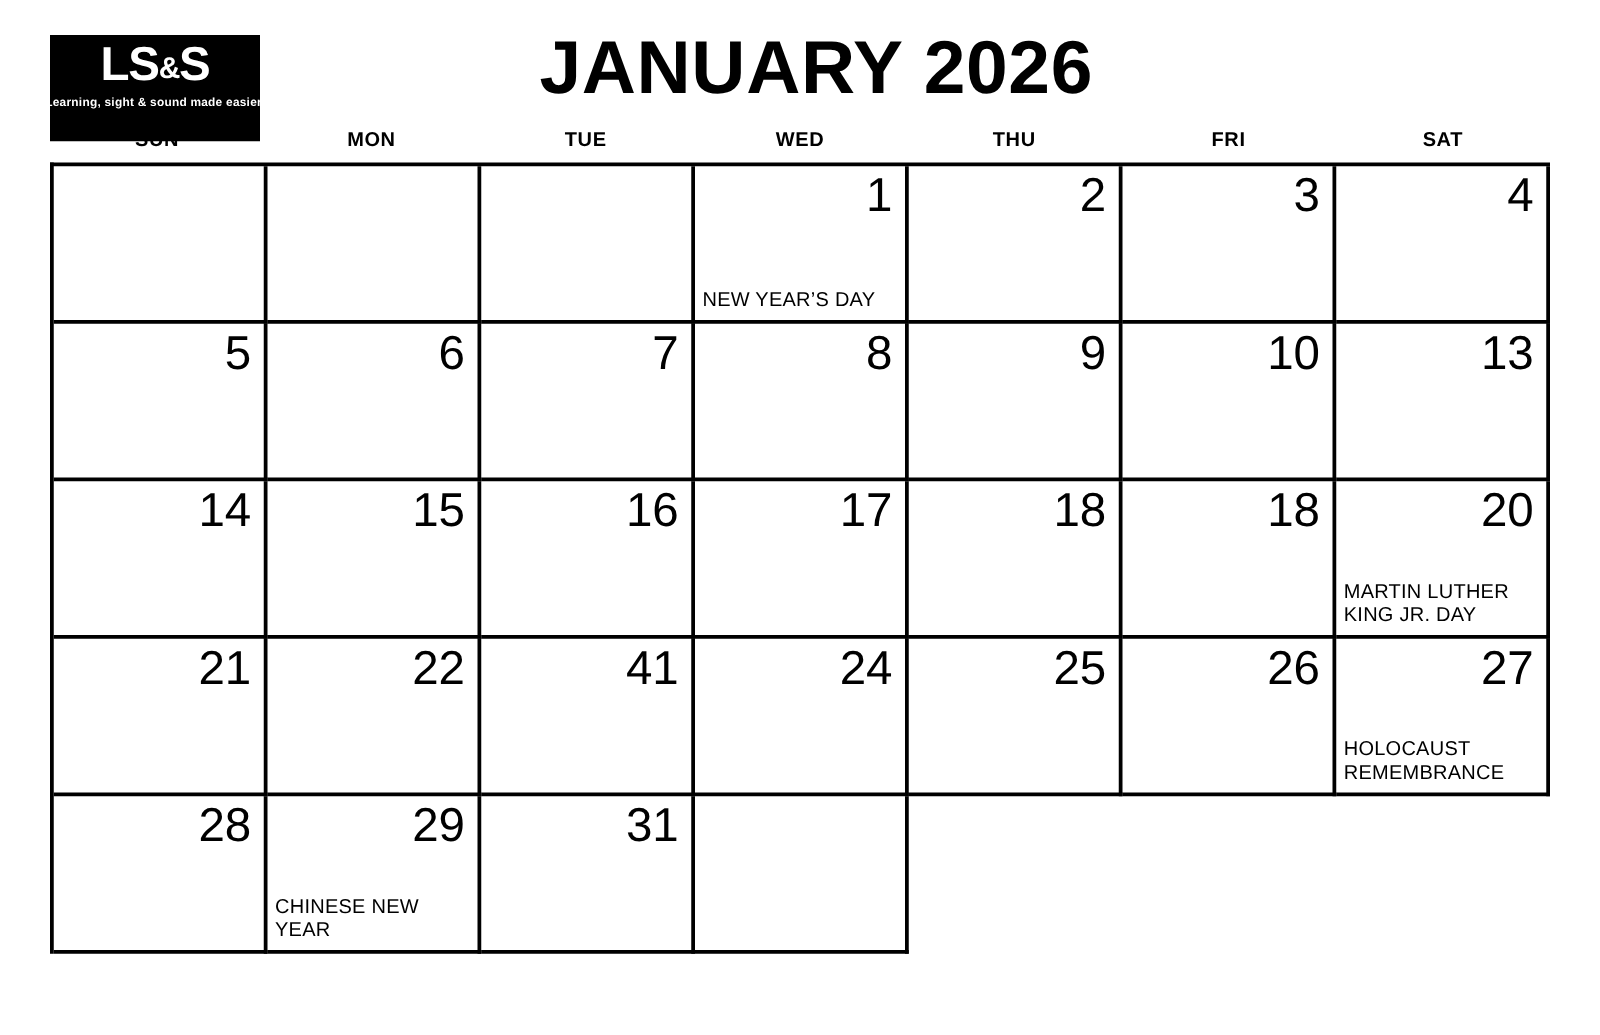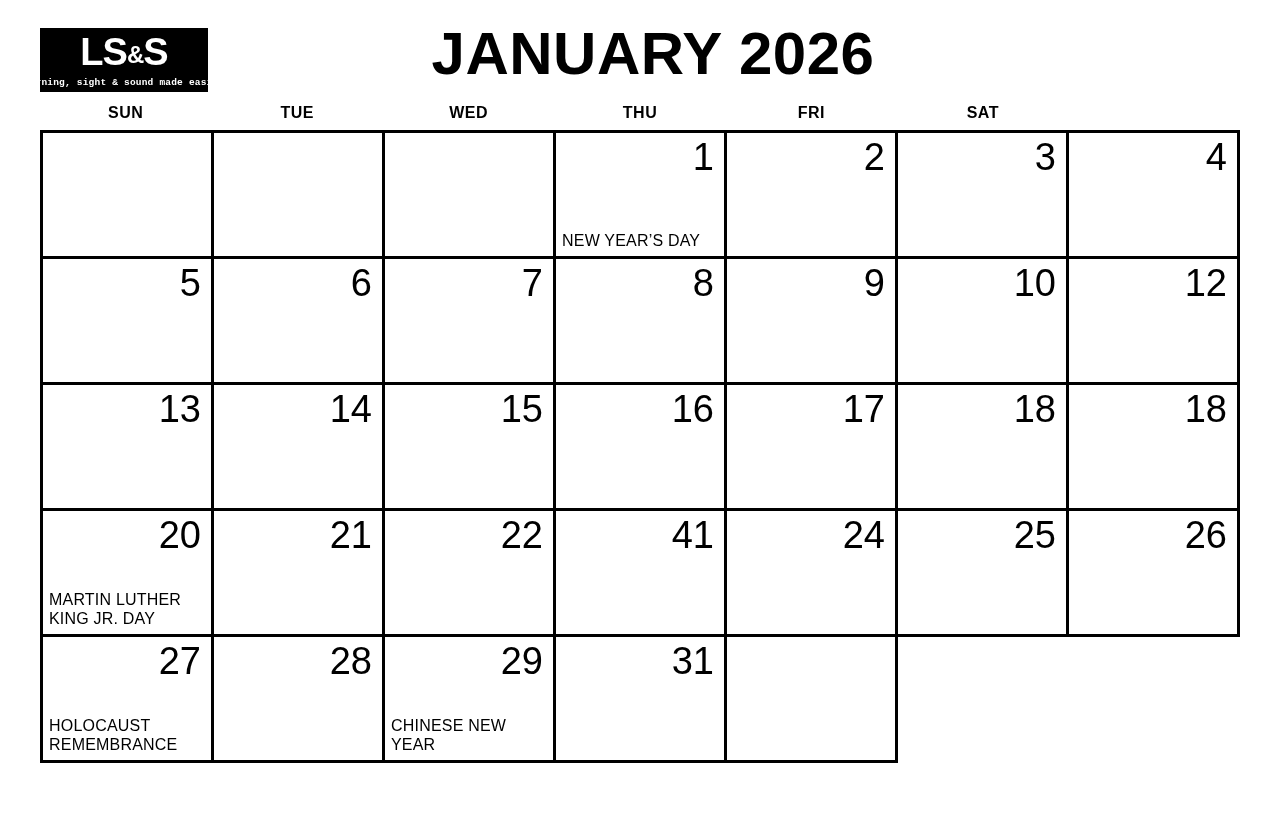--- a/index.html
+++ b/index.html
@@ -24,21 +24,21 @@
   
   .header {
     position: relative;
     height: 104px;
   }
   .logo {
     position: absolute;
     left: 40px;
     top: 28px;
     width: 168px;
-    height: 64px;
+    height: 85px;
     background: #000000;
     color: #ffffff;
     display: flex;
     flex-direction: column;
     align-items: center;
     justify-content: flex-start;
     padding-top: 2px;
     box-sizing: border-box;
   }
   .logo-main {
@@ -47,21 +47,21 @@
     font-size: 38px;
     line-height: 44px;
     letter-spacing: -1px;
     white-space: nowrap;
   }
   .logo-main .amp {
     font-size: 24px;
     vertical-align: 2px;
   }
   .logo-tag {
-    font-family: Liberation Mono, monospace;
+    font-family: Liberation Sans, sans-serif;
     font-weight: bold;
     font-size: 9.5px;
     line-height: 12px;
     white-space: nowrap;
     letter-spacing: 0.2px;
   }
   .title {
     position: absolute;
     left: 0;
     right: 0;
@@ -135,20 +135,21 @@
   <div class="header">
     <div class="logo">
       <div class="logo-main">LS<span class="amp">&amp;</span>S</div>
       <div class="logo-tag">Learning, sight &amp; sound made easier.</div>
     </div>
     <div class="title">JANUARY 2026</div>
   </div>
 
   <div class="weekdays">
     <div class="weekday">SUN</div>
+    <div class="weekday">MON</div>
     <div class="weekday">TUE</div>
     <div class="weekday">WED</div>
     <div class="weekday">THU</div>
     <div class="weekday">FRI</div>
     <div class="weekday">SAT</div>
   </div>
 
   <div class="grid">
 
     <div class="cell">
@@ -199,24 +200,20 @@
     <div class="cell">
       <div class="daynum">9</div>
       <div class="event"></div>
     </div>
     <div class="cell">
       <div class="daynum">10</div>
       <div class="event"></div>
     </div>
 
     <div class="cell">
-      <div class="daynum">12</div>
-      <div class="event"></div>
-    </div>
-    <div class="cell">
       <div class="daynum">13</div>
       <div class="event"></div>
     </div>
     <div class="cell">
       <div class="daynum">14</div>
       <div class="event"></div>
     </div>
     <div class="cell">
       <div class="daynum">15</div>
       <div class="event"></div>

